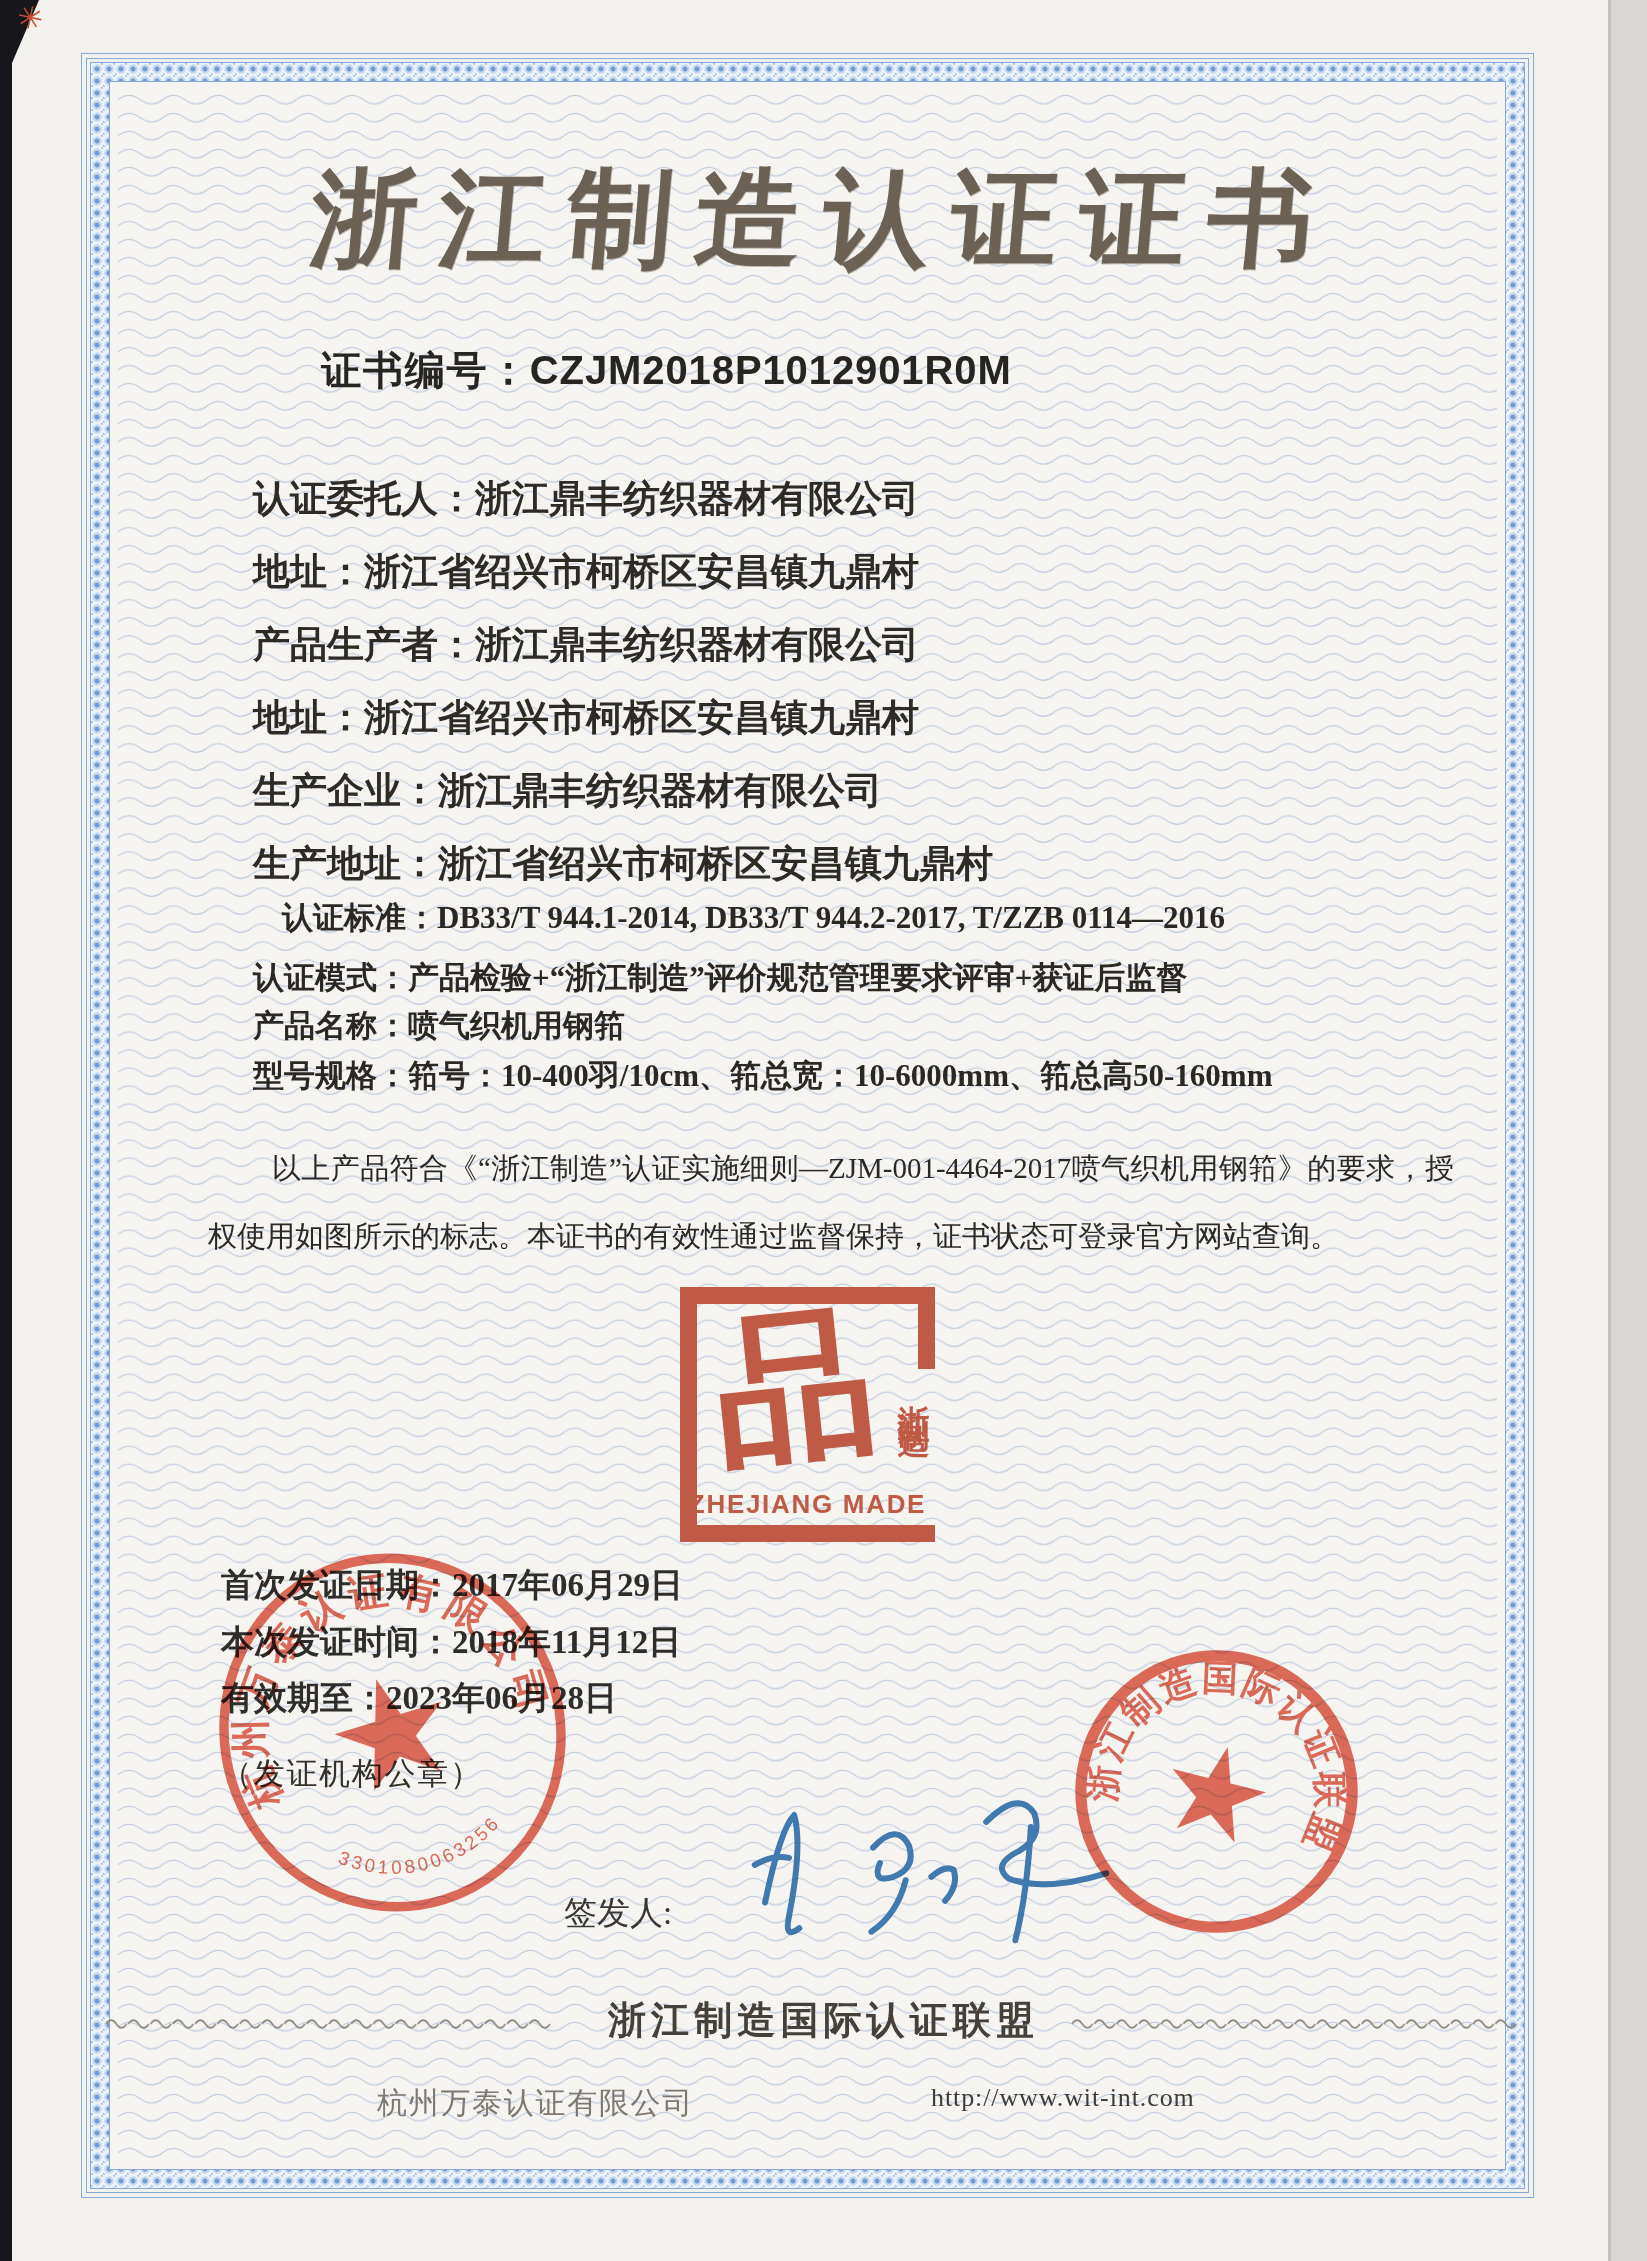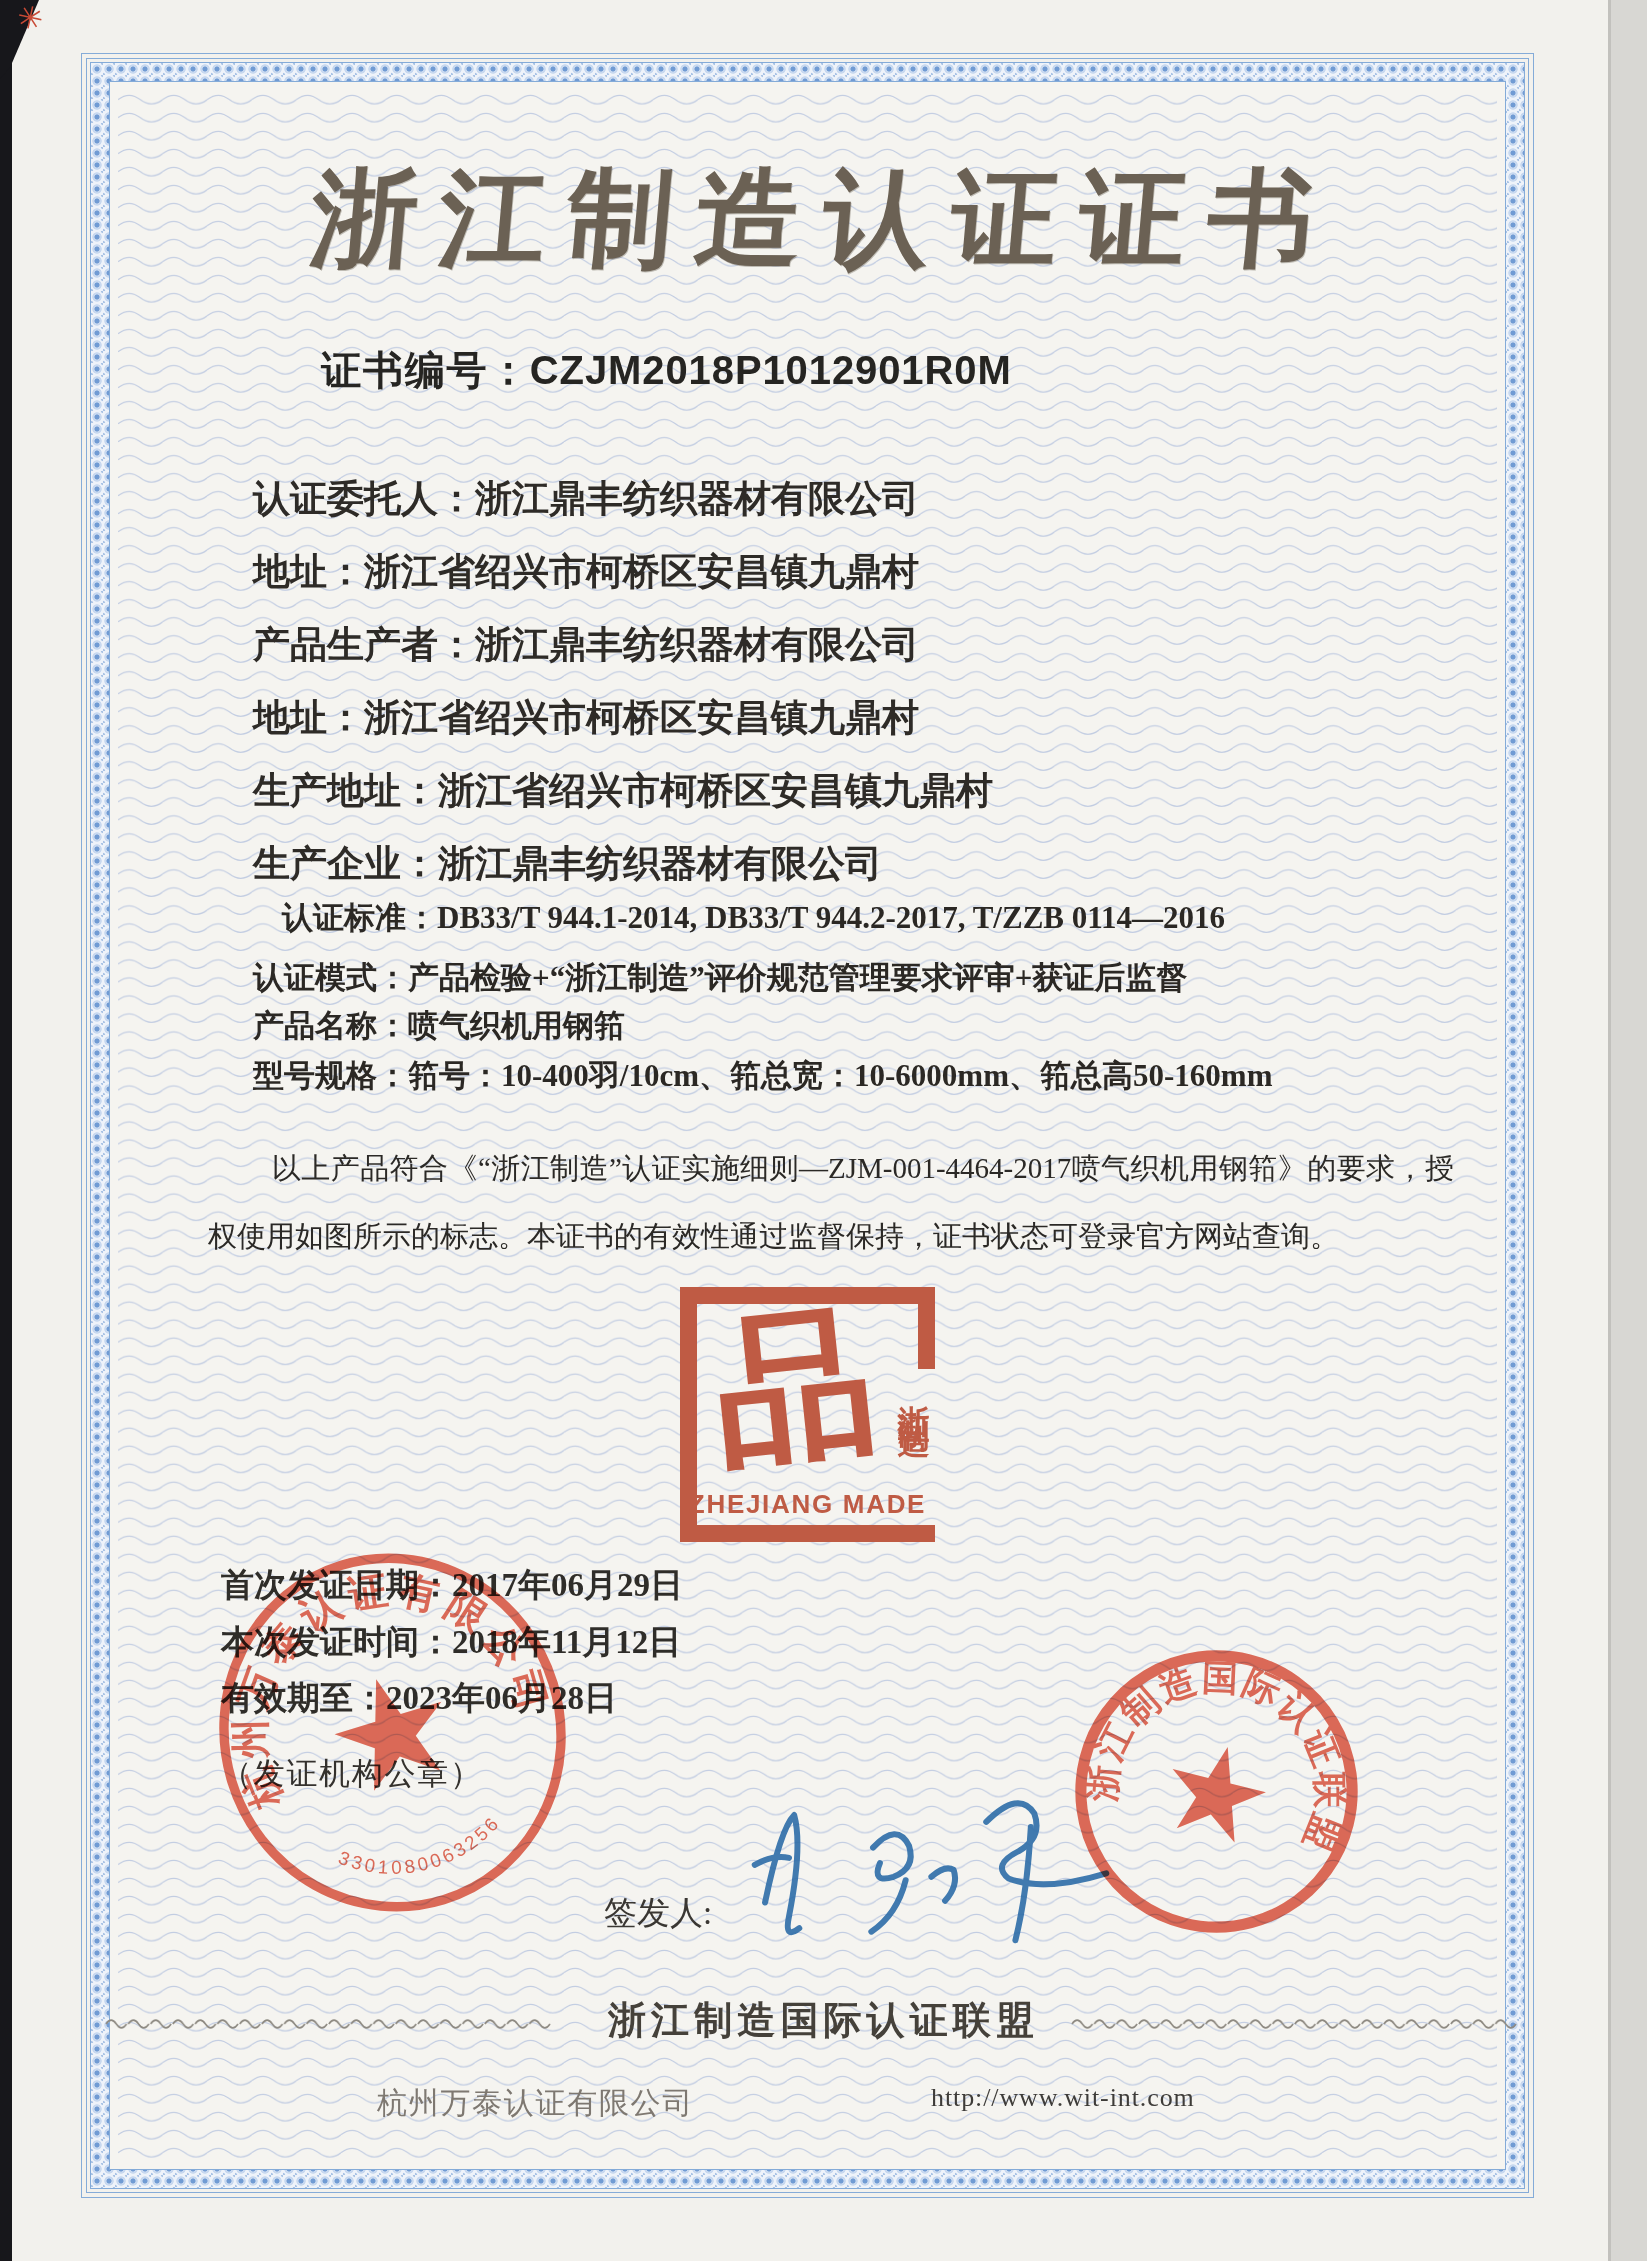--- a/index.html
+++ b/index.html
@@ -62,21 +62,21 @@
     font-size:32px;font-weight:700;letter-spacing:6.9px;}
   .logo .made{position:absolute;left:0;top:202px;width:255px;text-align:center;
     font-family:"Liberation Sans","DejaVu Sans",sans-serif;
     font-size:26px;font-weight:700;letter-spacing:1.7px;}
   
   .dates{left:221px;top:1563px;z-index:3;font-size:33px;font-weight:600;color:#2f2d29;white-space:nowrap;}
   .dates .d0{position:absolute;top:0;}
   .dates .d1{position:absolute;top:57px;}
   .dates .d2{position:absolute;top:113px;}
   .sealnote{left:221px;top:1753px;z-index:3;font-size:31px;color:#34312d;letter-spacing:1.7px;}
-  .signer{left:564px;top:1891px;z-index:3;font-size:33px;color:#3a3733;margin-left:40px;}
+  .signer{left:564px;top:1891px;z-index:3;font-size:33px;color:#3a3733;}
   .signature{left:729px;top:1772px;z-index:4;}
   
   .stamp{z-index:5;mix-blend-mode:multiply;opacity:.88;}
   .stampL{left:204px;top:1537px;transform:rotate(-17deg);}
   .stampR{left:1062px;top:1637px;transform:rotate(14deg);}
   
   .alliance{left:0;top:1995px;width:1647px;text-align:center;z-index:3;
     font-size:38px;font-weight:700;letter-spacing:5.1px;color:#45413a;}
   .flourish{top:2018px;height:12px;z-index:3;}
   .flourish.fl{left:105px;}
@@ -106,22 +106,22 @@
 
 <div class="abs certno">
   <span>证书编号：</span><span class="num">CZJM2018P1012901R0M</span>
 </div>
 
 <div class="abs info">
   <div class="row"><span>认证委托人：</span><span>浙江鼎丰纺织器材有限公司</span></div>
   <div class="row"><span>地址：</span><span>浙江省绍兴市柯桥区安昌镇九鼎村</span></div>
   <div class="row"><span>产品生产者：</span><span>浙江鼎丰纺织器材有限公司</span></div>
   <div class="row"><span>地址：</span><span>浙江省绍兴市柯桥区安昌镇九鼎村</span></div>
+  <div class="row"><span>生产企业：</span><span>浙江鼎丰纺织器材有限公司</span></div>
   <div class="row"><span>生产地址：</span><span>浙江省绍兴市柯桥区安昌镇九鼎村</span></div>
-  <div class="row"><span>生产企业：</span><span>浙江鼎丰纺织器材有限公司</span></div>
 </div>
 
 <div class="abs specs">
   <div class="row r0"><span>认证标准：</span><span>DB33/T 944.1-2014, DB33/T 944.2-2017, T/ZZB 0114—2016</span></div>
   <div class="row r1"><span>认证模式：</span><span>产品检验+“浙江制造”评价规范管理要求评审+获证后监督</span></div>
   <div class="row r2"><span>产品名称：</span><span>喷气织机用钢筘</span></div>
   <div class="row r3"><span>型号规格：</span><span>筘号：10-400羽/10cm、筘总宽：10-6000mm、筘总高50-160mm</span></div>
 </div>
 
 <div class="abs statement">以上产品符合《“浙江制造”认证实施细则—ZJM-001-4464-2017喷气织机用钢筘》的要求，授权使用如图所示的标志。本证书的有效性通过监督保持，证书状态可登录官方网站查询。</div>

